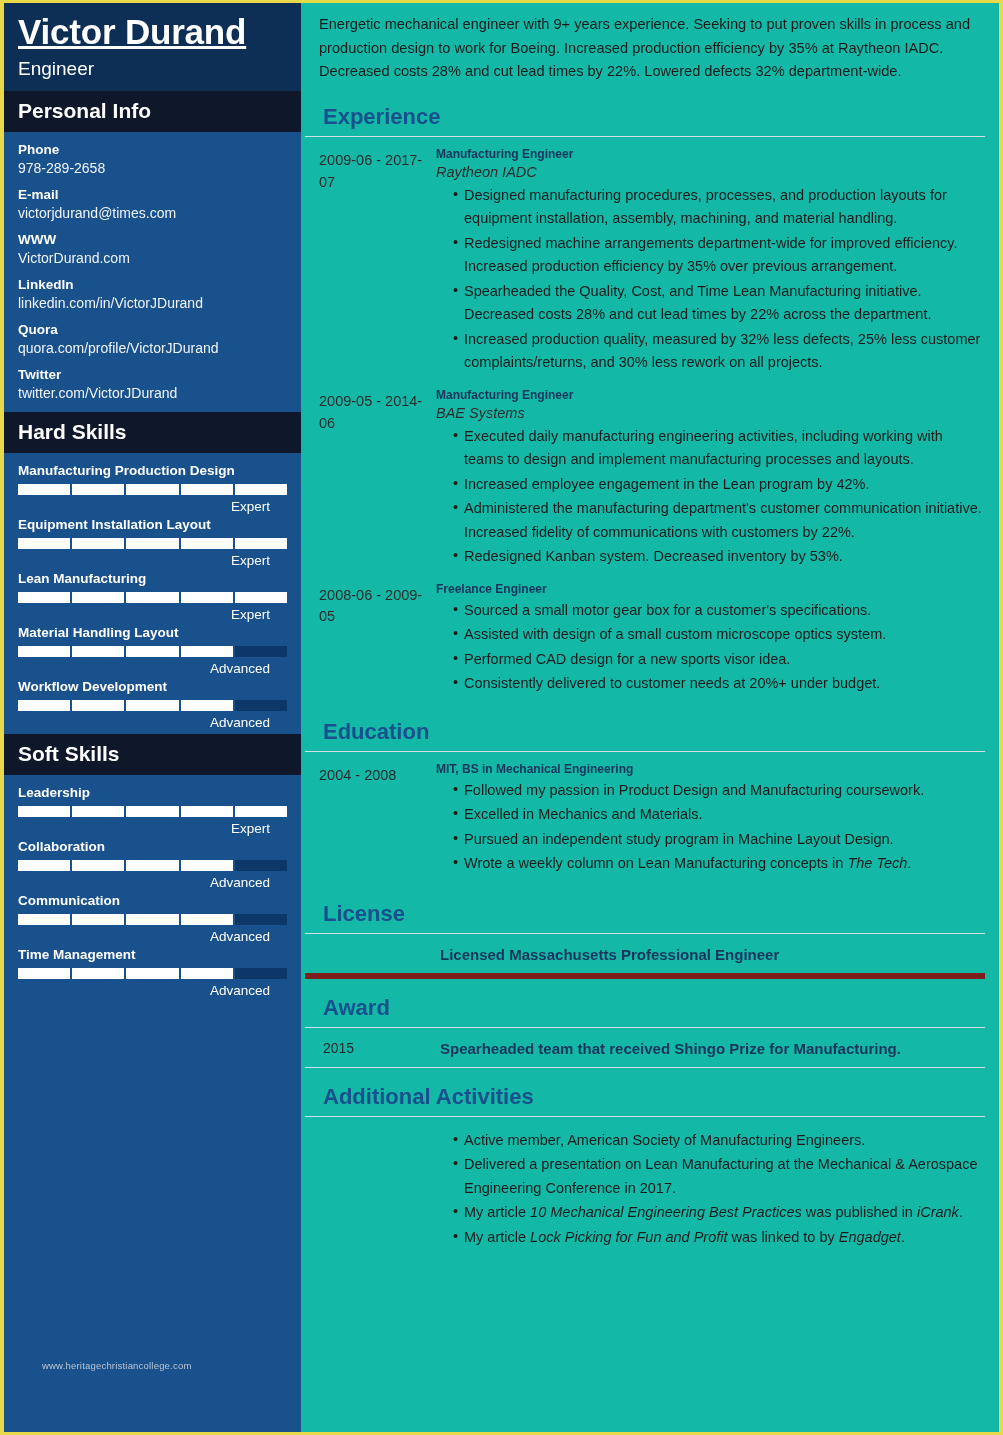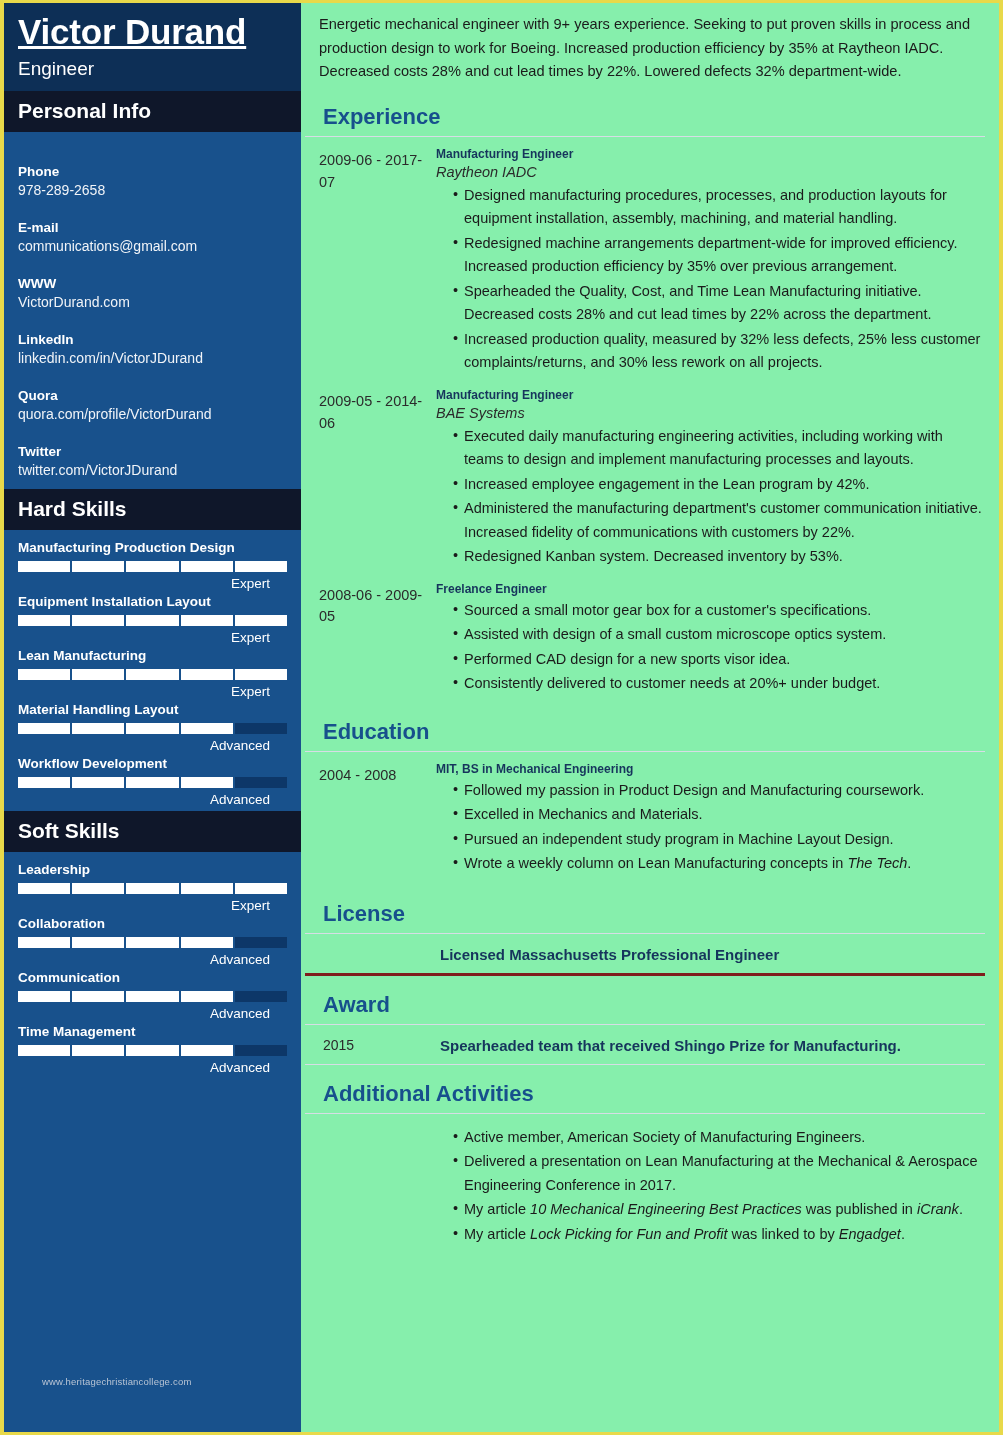--- a/index.html
+++ b/index.html
@@ -60,21 +60,20 @@
     font-size: 21px;
     font-weight: bold;
     padding: 8px 14px 9px 14px;
     box-sizing: border-box;
   }
   .side-body {
     padding: 10px 14px 0 14px;
   }
   .contact-item {
     margin-bottom: 11px;
-    margin-top: 22px;
   }
   .contact-label {
     font-size: 13.5px;
     font-weight: bold;
     margin-bottom: 3px;
   }
   .contact-value {
     font-size: 14px;
     font-weight: normal;
     color: #f1f4f8;
@@ -113,31 +112,31 @@
     border-right: 2px solid #18518c;
   }
   .bar-ticks span:last-child { border-right: none; }
   .skill-level {
     font-size: 13.5px;
     text-align: right;
     padding: 4px 17px 0 0;
   }
   .watermark {
     position: absolute;
-    bottom: 45px;
+    bottom: 61px;
     left: 38px;
     font-size: 9.5px;
     color: #b8c4d4;
     letter-spacing: 0.2px;
   }
   
   .main {
     flex: 1;
     padding: 0;
-    background: #86efac;
+    background: #14b8a6;
     position: relative;
   }
   .summary {
     font-size: 14.6px;
     line-height: 1.62;
     color: #1b1b1b;
     padding: 10px 14px 6px 18px;
   }
   .sec-title {
     font-size: 22px;
@@ -191,21 +190,21 @@
     content: "•";
     position: absolute;
     left: 0;
     top: -1px;
     color: #1b1b1b;
   }
   .em { font-style: italic; }
   .license-row {
     display: flex;
     padding: 12px 14px 10px 18px;
-    border-bottom: 3px solid #7f1d1d;
+    border-bottom: 6px solid #7f1d1d;
     margin: 0 14px 0 4px;
   }
   .license-row .entry-date { padding-top: 0; }
   .license-text {
     font-size: 15px;
     font-weight: bold;
     color: #16355c;
   }
   .award-row {
     display: flex;
@@ -242,33 +241,33 @@
 
     <div class="side-head">Personal Info</div>
 
     <div class="side-body">
       <div class="contact-item">
         <div class="contact-label">Phone</div>
         <div class="contact-value">978-289-2658</div>
       </div>
       <div class="contact-item">
         <div class="contact-label">E-mail</div>
-        <div class="contact-value">communications@gmail.com</div>
+        <div class="contact-value">victorjdurand@times.com</div>
       </div>
       <div class="contact-item">
         <div class="contact-label">WWW</div>
         <div class="contact-value">VictorDurand.com</div>
       </div>
       <div class="contact-item">
         <div class="contact-label">LinkedIn</div>
         <div class="contact-value">linkedin.com/in/VictorJDurand</div>
       </div>
       <div class="contact-item">
         <div class="contact-label">Quora</div>
-        <div class="contact-value">quora.com/profile/VictorDurand</div>
+        <div class="contact-value">quora.com/profile/VictorJDurand</div>
       </div>
       <div class="contact-item">
         <div class="contact-label">Twitter</div>
         <div class="contact-value">twitter.com/VictorJDurand</div>
       </div>
     </div>
 
     <div class="side-head" style="margin-top:6px;">Hard Skills</div>
 
     <div class="side-body">

